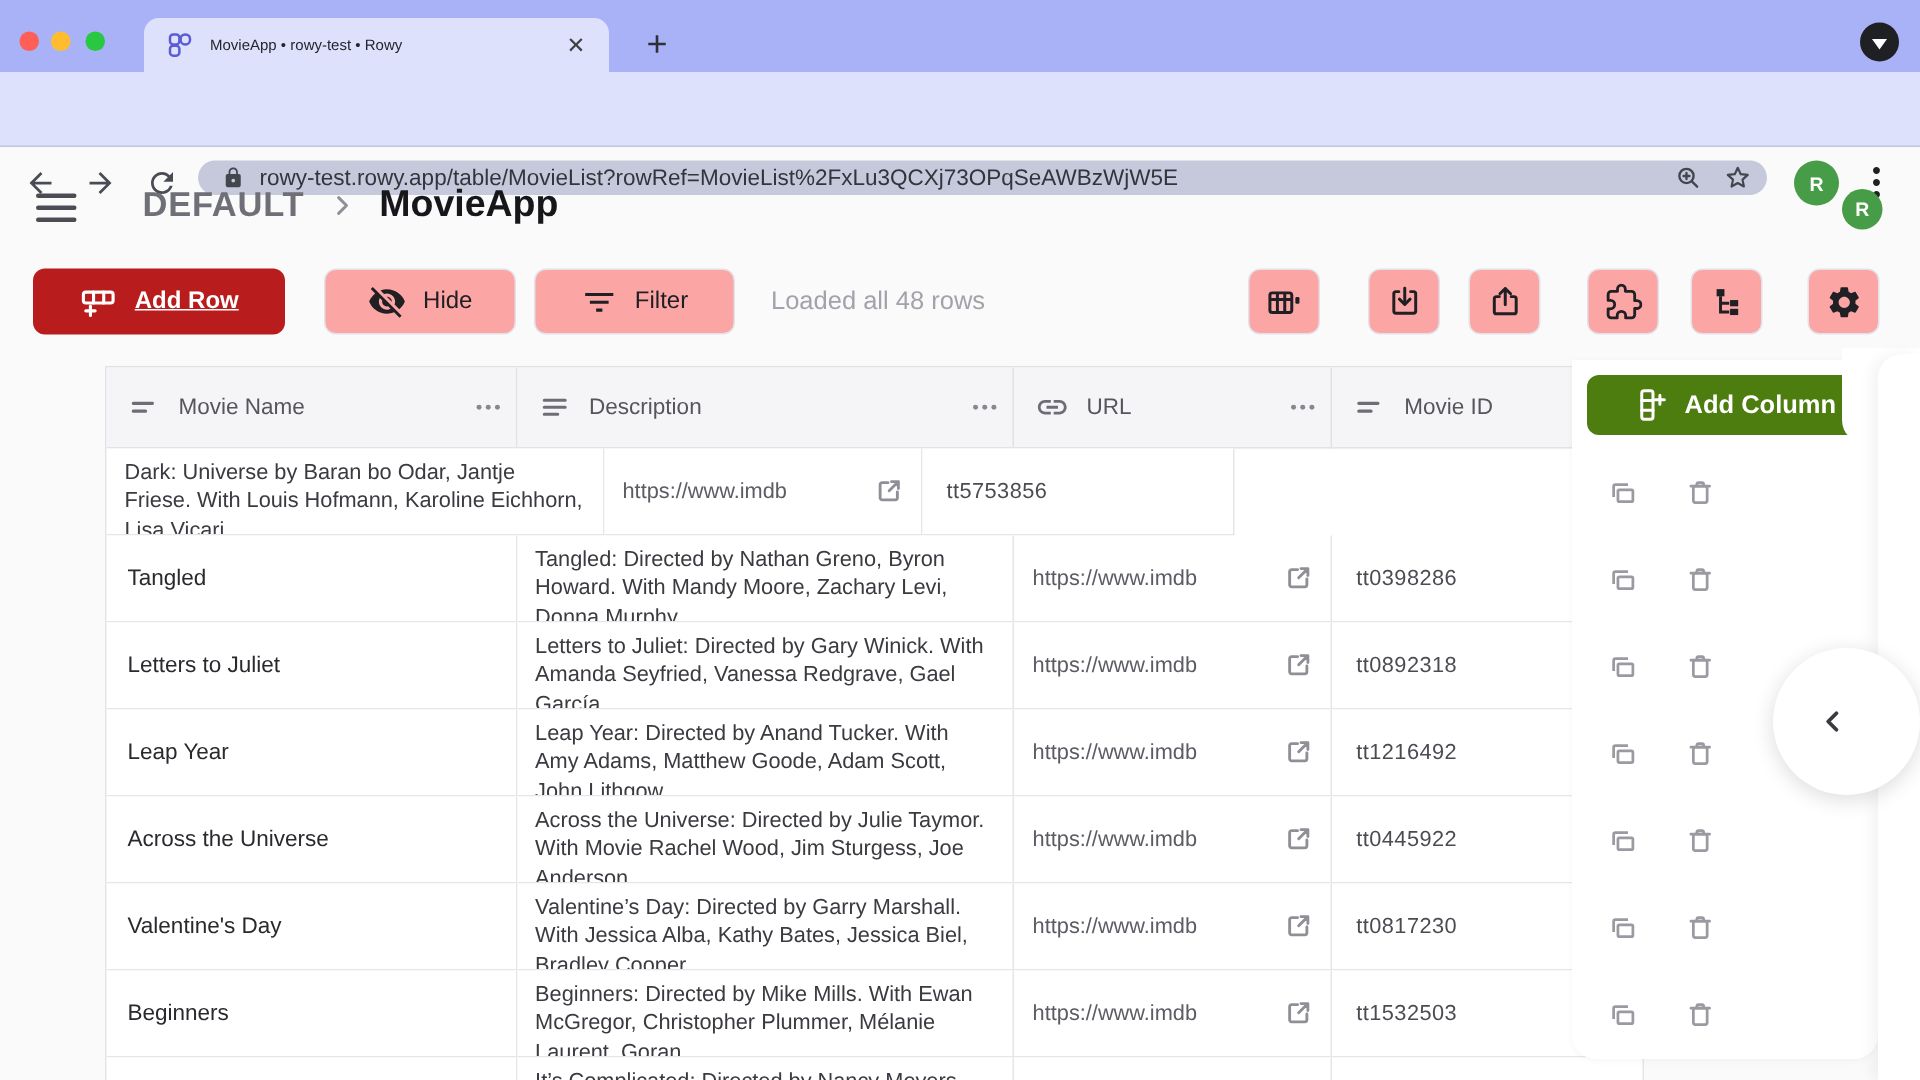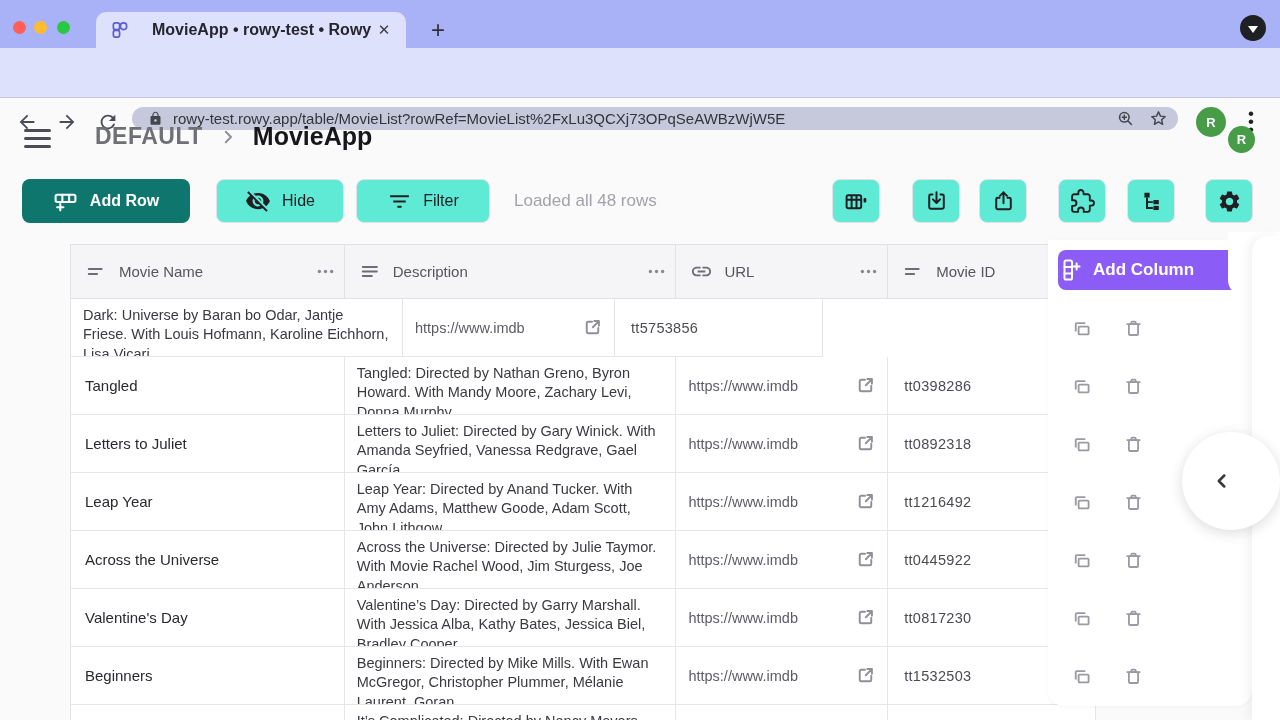--- a/index.html
+++ b/index.html
@@ -7,21 +7,21 @@
     font-family:"Liberation Sans","DejaVu Sans",sans-serif; background:#fafafa; }
 
   
   .tab-strip { position:absolute; left:0; top:0; width:1280px; height:48px; background:#a9b2f6; }
   .traffic { position:absolute; top:21px; width:13px; height:13px; border-radius:50%; }
   .t-red    { left:13px;  background:#ff5f57; }
   .t-yellow { left:34px;  background:#febc2e; }
   .t-green  { left:57px;  background:#28c840; }
   .browser-tab { position:absolute; left:96px; top:12px; width:310px; height:36px;
     background:#dde1fb; border-radius:10px 10px 0 0; display:flex; align-items:center; padding:0 12px 0 14px; }
-  .tab-title { flex:1; font-size:16px; color:#24262e; white-space:nowrap; overflow:hidden; margin-left:22px;font-weight:bold; }
+  .tab-title { flex:1; font-size:10px; color:#24262e; white-space:nowrap; overflow:hidden; margin-left:10px; }
   .tab-close { color:#3c4043; font-size:15px; width:20px; text-align:center; cursor:default; }
   .new-tab { position:absolute; left:422px; top:14px; width:32px; height:32px; display:flex;
     align-items:center; justify-content:center; color:#2e3036; font-size:24px; font-weight:400; }
   .chrome-menu-circle { position:absolute; left:1240px; top:15px; width:26px; height:26px;
     border-radius:50%; background:#1f2023; display:flex; align-items:center; justify-content:center; }
   .chrome-menu-circle .tri { width:0; height:0; border-left:5px solid transparent;
     border-right:5px solid transparent; border-top:7px solid #fff; margin-top:2px; }
 
   .browser-toolbar { position:absolute; left:0; top:48px; width:1280px; height:50px;
     background:#dee1fb; border-bottom:1px solid #c3c6dc; }
@@ -42,22 +42,22 @@
   .hamburger div { height:2.6px; background:#4c4c54; border-radius:2px; margin-bottom:5.4px; }
   .breadcrumb { position:absolute; left:95px; top:122px; display:flex; align-items:center; }
   .crumb-workspace { font-size:23px; font-weight:600; letter-spacing:.5px; color:#6f6f78; }
   .crumb-sep { margin:0 16px; color:#8f8f98; }
   .crumb-table { font-size:25px; font-weight:700; color:#17171b; }
   .app-avatar { position:absolute; left:1228px; top:126px; width:27px; height:27px; font-size:13px; }
 
   
   .btn { border-radius:8px; display:flex; align-items:center; justify-content:center;
     font-size:16px; font-weight:500; cursor:default; }
-  .btn-primary { background:#0f766e; color:#fff; font-weight:600; }
-  .btn-outline { background:#5eead4; border:1px solid #e2e2e8; color:#1f1f24; }
+  .btn-primary { background:#b91c1c; color:#fff; font-weight:600;text-decoration:underline; }
+  .btn-outline { background:#fca5a5; border:1px solid #e2e2e8; color:#1f1f24; }
   .add-row-btn  { position:absolute; left:22px;  top:179px; width:168px; height:44px; gap:12px; }
   .hide-btn     { position:absolute; left:216px; top:179px; width:128px; height:44px; gap:11px; }
   .filter-btn   { position:absolute; left:356px; top:179px; width:134px; height:44px; gap:11px; }
   .loaded-text  { position:absolute; left:514px; top:179px; height:44px; display:flex; align-items:center;
     font-size:17px; color:#a2a2aa; }
   .icon-btn { position:absolute; top:179px; width:48px; height:44px; }
   .icon-btn svg { width:25px; height:25px; color:#1f1f24; }
 
   
   .table-wrap { position:absolute; left:22px; top:244px; width:1026px; height:476px;
@@ -79,22 +79,22 @@
   .td-url .ext-icon { flex:none; width:23px; height:23px; color:#8f8f98; margin:0 10px 0 4px; }
   .td-id { display:flex; align-items:center; padding:0 16px; font-size:14.5px; color:#4b4b52; letter-spacing:.3px; }
 
   
   .actions-panel { position:absolute; left:1048px; top:240px; width:204px; height:466px;
     background:#fff; border-radius:0 0 16px 16px; box-shadow:0 1px 5px rgba(0,0,0,.04); z-index:2; }
   .action-row { position:absolute; left:0; width:204px; height:58px; display:flex;
     align-items:center; padding-left:22px; gap:29px; }
   .action-row svg { width:23px; height:23px; color:#9a9aa2; }
   .add-col-btn { position:absolute; left:1058px; top:250px; width:200px; height:40px;
-    border-radius:8px; background:#8b5cf6; color:#fff; display:flex; align-items:center;
-    gap:11px; overflow:hidden; z-index:5; }
+    border-radius:8px; background:#4d7c0f; color:#fff; display:flex; align-items:center;
+    padding-left:30px; gap:11px; overflow:hidden; z-index:5; }
   .add-col-btn .label { font-size:17px; font-weight:600; white-space:nowrap; }
   .drawer-notch { position:absolute; left:1228px; top:232px; width:52px; height:64px;
     background:#fff; border-radius:0 0 0 16px; z-index:6; }
   .drawer-strip { position:absolute; left:1252px; top:236px; width:28px; height:484px;
     background:#fff; border-radius:16px 0 0 0; box-shadow:-4px 0 10px rgba(0,0,0,.05); z-index:6; }
   .drawer-toggle { position:absolute; left:1182px; top:432px; width:98px; height:98px; border-radius:50%;
     background:#fff; box-shadow:0 3px 14px rgba(0,0,0,.14); z-index:7;
     display:flex; align-items:center; justify-content:center; }
   .drawer-toggle svg { width:22px; height:22px; color:#3a3a40; margin-right:18px; }
 

